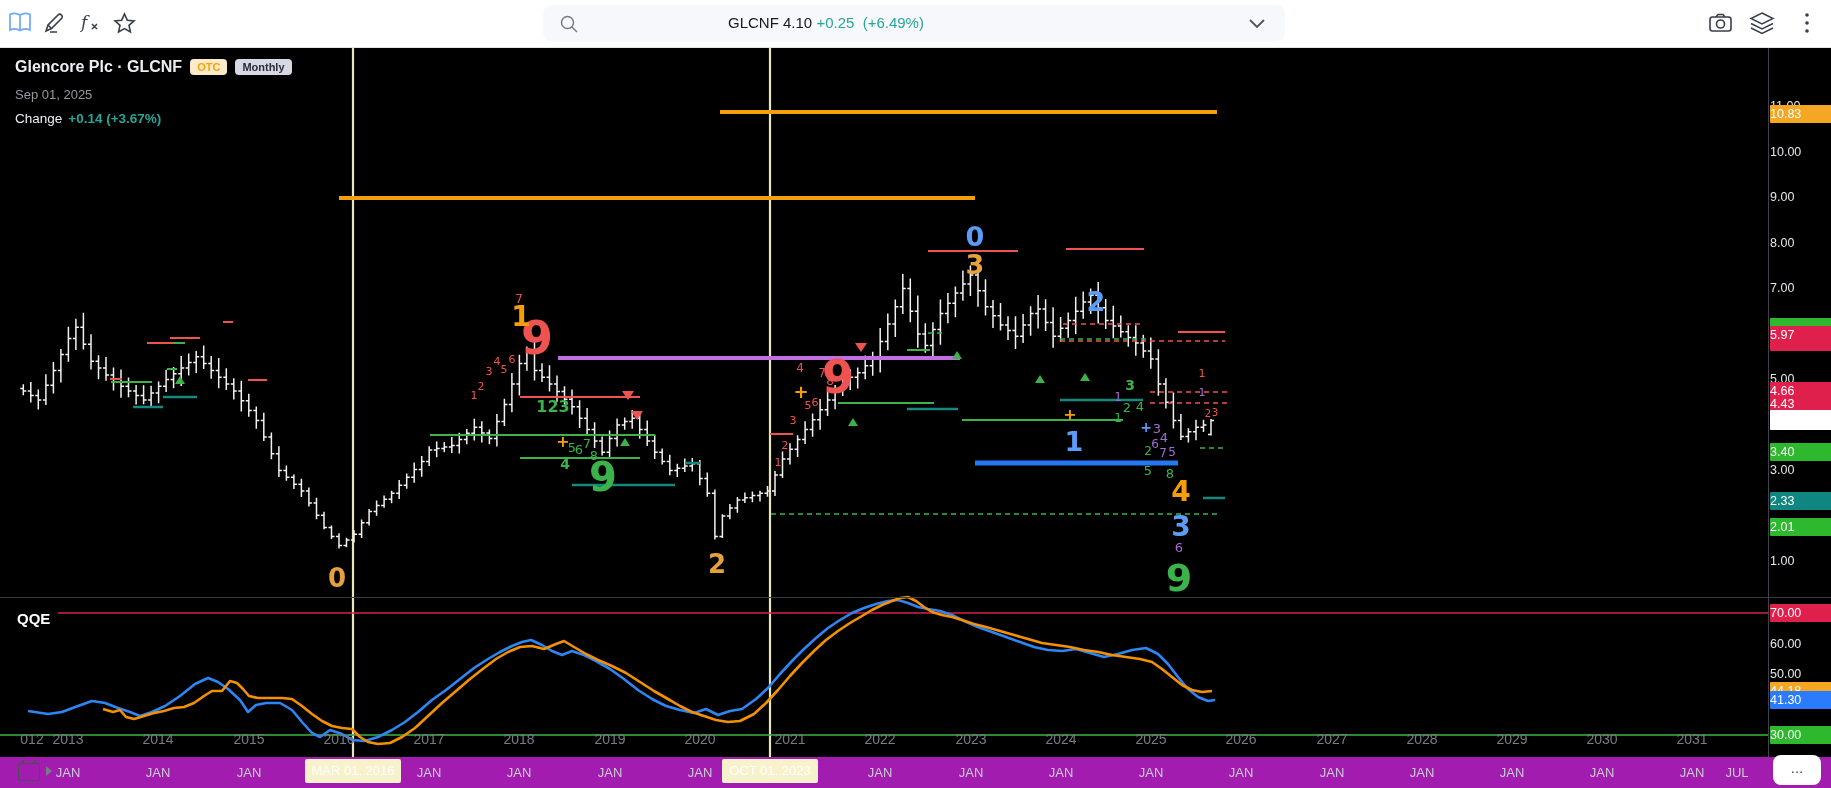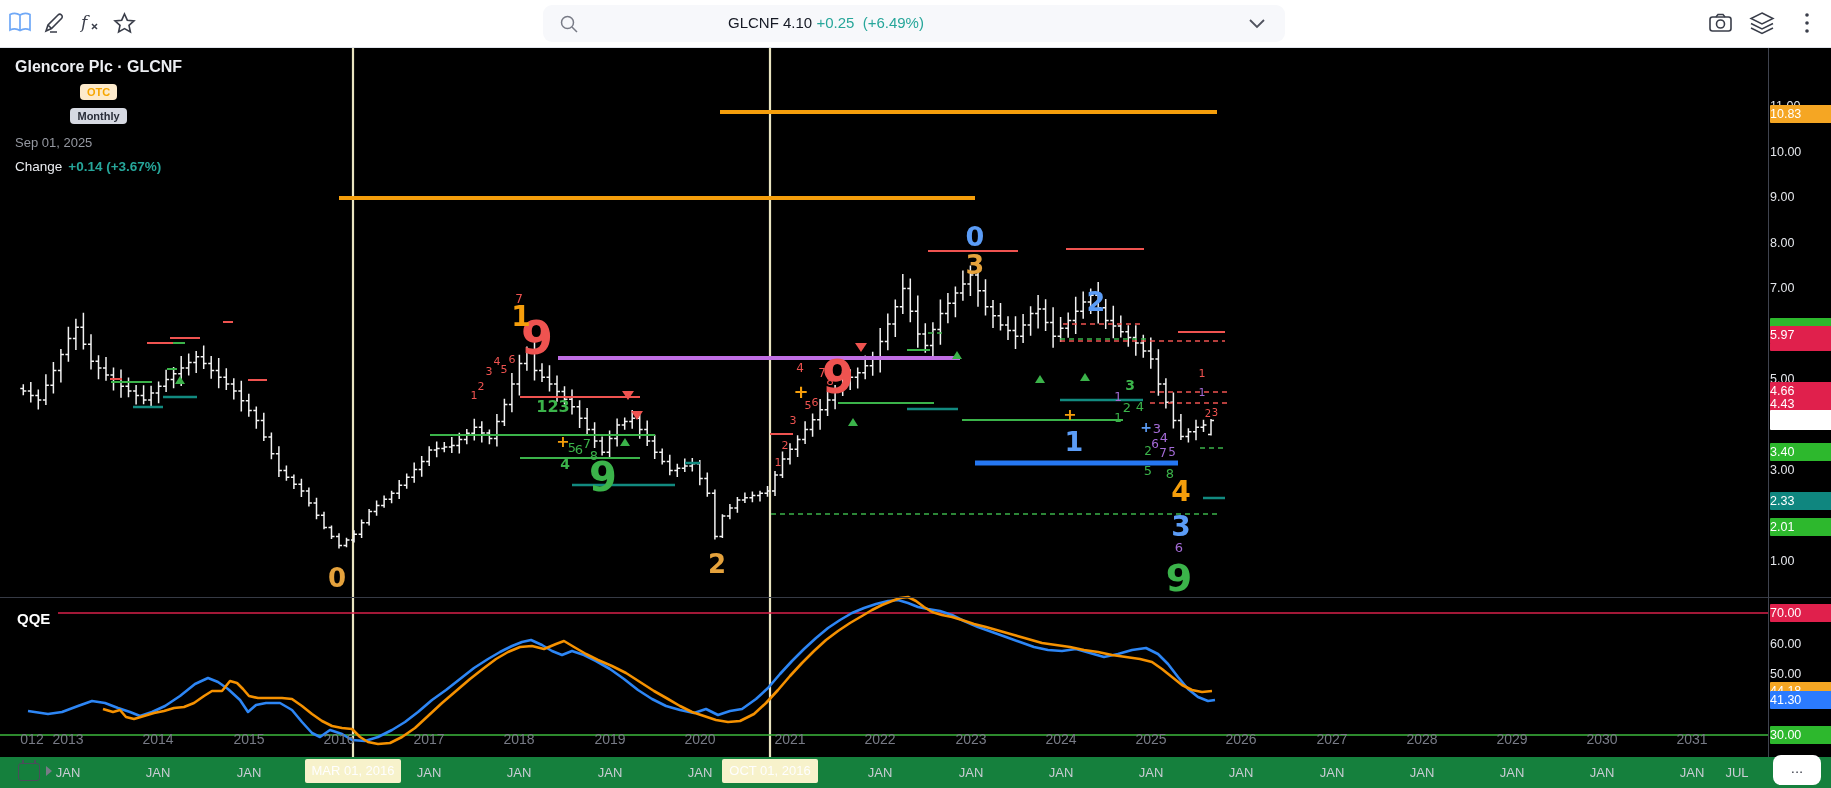--- a/index.html
+++ b/index.html
@@ -15,35 +15,35 @@
   #search-text{position:absolute;left:728px;top:14px;font-size:15px;color:#161a25;white-space:pre;}
   #search-text .chg{color:#26a69a;}
   
   #chart{position:absolute;left:0;top:47px;width:1831px;height:741px;background:#000;}
   #svg-layer{position:absolute;left:0;top:0;z-index:5;}
   .sep{position:absolute;left:0;width:1831px;height:1px;z-index:8;}
   #axis-col{position:absolute;left:1768px;top:47px;width:63px;height:741px;
             border-left:1px solid #3f434e;z-index:9;background:transparent;}
   
   #legend{position:absolute;left:15px;top:58px;z-index:20;color:#eceef2;}
-  #legend-title{font-size:16px;font-weight:bold;display:flex;align-items:center;gap:8px;flex-direction:column;}
+  #legend-title{font-size:16px;font-weight:bold;display:flex;align-items:center;gap:8px;}
   .mini-badge{font-size:11px;font-weight:bold;padding:2px 7px;border-radius:4px;}
   .mini-badge.otc{color:#f7a600;background:#fdeacb;}
   .mini-badge.tf{color:#2a2e39;background:#d6d9e2;}
   #legend-date{margin-top:11px;font-size:13px;color:#9598a1;}
   .lrow{margin-top:9px;font-size:13.5px;height:13px;}
   .lrow b{font-weight:bold;margin-left:6px;}
   .lrow .chgv{color:#26a69a;font-weight:bold;margin-left:6px;}
   .ind{margin-top:17.5px;font-size:14px;color:#333b55;height:13px;cursor:pointer;}
   
   .ax{position:absolute;left:1770px;width:70px;height:18px;font-size:12.5px;line-height:18px;
       color:#fff;z-index:12;border-radius:1px;}
   .ax.plain{color:#e3e5ea;background:none;}
   
-  #time-axis{position:absolute;left:0;top:757px;width:1831px;height:31px;background:#15803d;z-index:10;}
+  #time-axis{position:absolute;left:0;top:757px;width:1831px;height:31px;background:#a21caf;z-index:10;}
   .yr{position:absolute;top:731px;transform:translateX(-50%);font-size:14px;color:#787b86;z-index:7;}
   .mo{position:absolute;top:8px;transform:translateX(-50%);font-size:13px;color:#c9ccd4;}
   .dbadge{position:absolute;top:2px;transform:translateX(-50%);width:96px;height:24px;background:#f7f2cb;
           color:#fefefe;font-size:13px;line-height:24px;text-align:center;border-radius:2px;z-index:4;}
   #qqe-label{position:absolute;left:17px;top:610px;font-size:15px;font-weight:bold;color:#fff;z-index:20;}
   #more-btn{position:absolute;left:1773px;top:755px;width:48px;height:30px;background:#fff;
             border-radius:8px;color:#434651;font-size:15px;text-align:center;line-height:26px;z-index:12;cursor:pointer;}
   .cal{position:absolute;left:18px;top:763px;width:20px;height:16px;border:1.6px solid #4a4e5a;
        border-radius:3px;z-index:11;}
   .cal:before{content:"";position:absolute;left:3px;top:-4px;width:2px;height:4px;background:#4a4e5a;}
@@ -270,21 +270,21 @@
       <div class="mo" style="left: 1061px;">JAN</div>
       <div class="mo" style="left: 1151px;">JAN</div>
       <div class="mo" style="left: 1241px;">JAN</div>
       <div class="mo" style="left: 1332px;">JAN</div>
       <div class="mo" style="left: 1422px;">JAN</div>
       <div class="mo" style="left: 1512px;">JAN</div>
       <div class="mo" style="left: 1602px;">JAN</div>
       <div class="mo" style="left: 1692px;">JAN</div>
       <div class="mo" style="left: 1737px;">JUL</div>
       <div class="dbadge" style="left: 353px;">MAR 01, 2016</div>
-      <div class="dbadge" style="left: 770px;">OCT 01, 2016</div>
+      <div class="dbadge" style="left: 770px;">OCT 01, 2023</div>
     </div>
   <div id="more-btn">...</div>
 
 <div class="ax plain" style="top: 97px;">11.00</div>
     <div class="ax" style="top: 105px; background: rgb(245, 166, 35);">10.83</div>
     <div class="ax plain" style="top: 143px;">10.00</div>
     <div class="ax plain" style="top: 188px;">9.00</div>
     <div class="ax plain" style="top: 234px;">8.00</div>
     <div class="ax plain" style="top: 279px;">7.00</div>
     <div class="ax" style="top: 318px; background: rgb(45, 184, 45); height: 12px; line-height: 12px;"></div>

